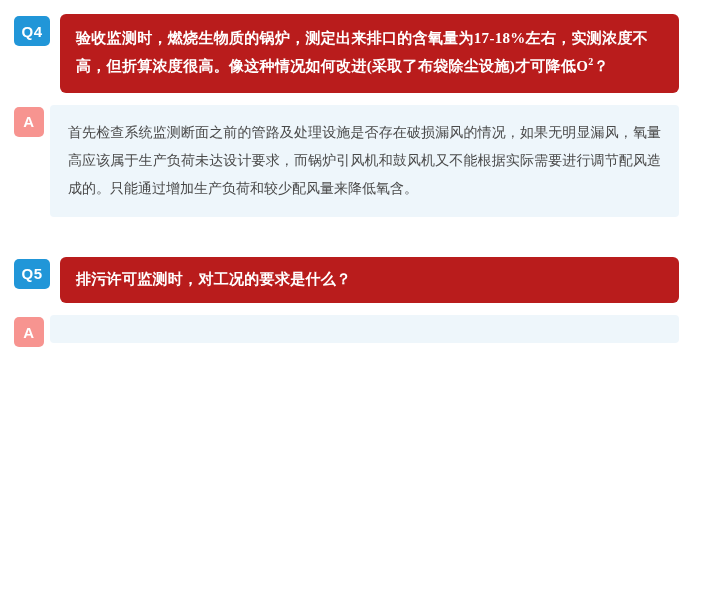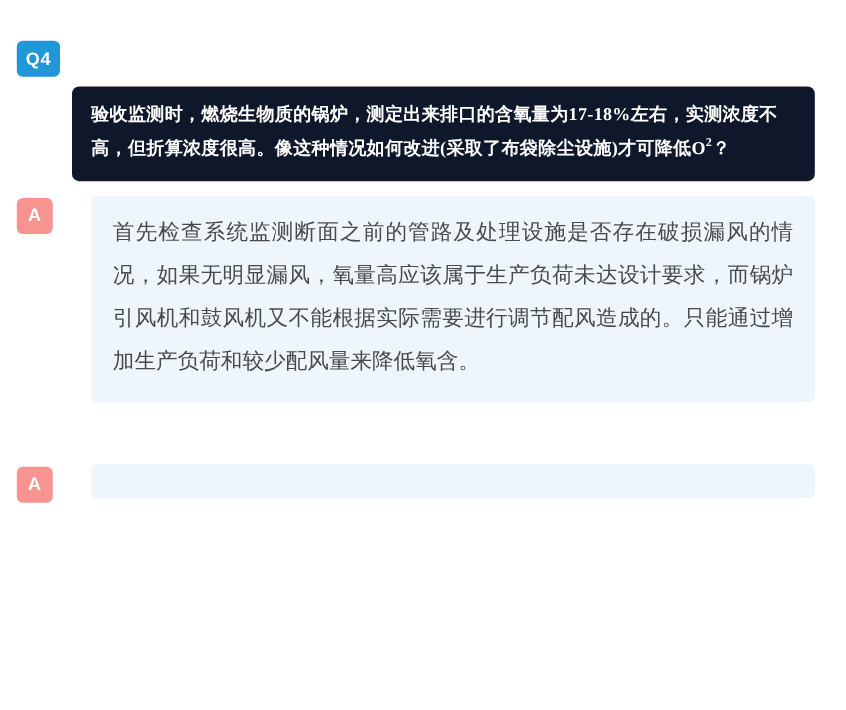--- a/index.html
+++ b/index.html
@@ -11,21 +11,21 @@
     height: 592px;
     background: #ffffff;
     font-family: "Liberation Sans", sans-serif;
     overflow: hidden;
   }
   .page {
     position: relative;
     width: 705px;
     height: 552px;
     box-sizing: border-box;
-    padding: 32px 26px 0 14px;
+    padding: 14px 26px 0 14px;
   }
 
   .qa-block {
     position: relative;
   }
 
   
   .q-row {
     display: flex;
     align-items: flex-start;
@@ -48,59 +48,58 @@
     background: #2196d8;
   }
   .badge.a {
     background: #f79490;
     width: 30px;
     height: 30px;
     font-size: 15px;
   }
   .q-bubble {
     margin-left: 10px;
-    background: #0f172a;
+    background: #b91c1c;
     color: #ffffff;
     border-radius: 6px;
     padding: 11px 16px 12px 16px;
     font-size: 15px;
     font-weight: bold;
     line-height: 1.85;
     letter-spacing: 0.3px;
     flex: 1 1 auto;
     font-family: "Liberation Serif", "DejaVu Serif", serif;
-    margin-top: 40px;
   }
   .q-bubble.single {
     padding: 9px 16px 10px 16px;
   }
   .sup {
     font-size: 10px;
     vertical-align: super;
     font-weight: bold;
   }
 
   
   .a-row {
     display: flex;
     align-items: flex-start;
     margin-top: 12px;
   }
   .a-bubble {
-    margin-left: 32px;
+    margin-left: 6px;
     background: #eef6fb;
     color: #4a4a4a;
     border-radius: 4px;
     padding: 14px 18px 14px 18px;
-    font-size: 18px;
+    font-size: 14px;
     line-height: 2.0;
     flex: 1 1 auto;
     text-align: justify;
     text-justify: inter-ideograph;
-    font-family: Liberation Mono, monospace;
+    font-family: Liberation Serif, serif;
   }
   .a-badge-wrap {
     flex: 0 0 auto;
     padding-top: 2px;
   }
   .q-badge-wrap {
     flex: 0 0 auto;
     padding-top: 2px;
   }
 
@@ -131,20 +130,26 @@
       </div>
       <div class="a-bubble">首先检查系统监测断面之前的管路及处理设施是否存在破损漏风的情况，如果无明显漏风，氧量高应该属于生产负荷未达设计要求，而锅炉引风机和鼓风机又不能根据实际需要进行调节配风造成的。只能通过增加生产负荷和较少配风量来降低氧含。</div>
     </div>
 
   </div>
 
   <div class="gap"></div>
 
   <div class="qa-block">
 
+    <div class="q-row">
+      <div class="q-badge-wrap">
+        <div class="badge q">Q5</div>
+      </div>
+      <div class="q-bubble single">排污许可监测时，对工况的要求是什么？</div>
+    </div>
 
     <div class="a-row">
       <div class="a-badge-wrap">
         <div class="badge a">A</div>
       </div>
       <div class="a-bubble">
       </div>
     </div>
 
   </div>

